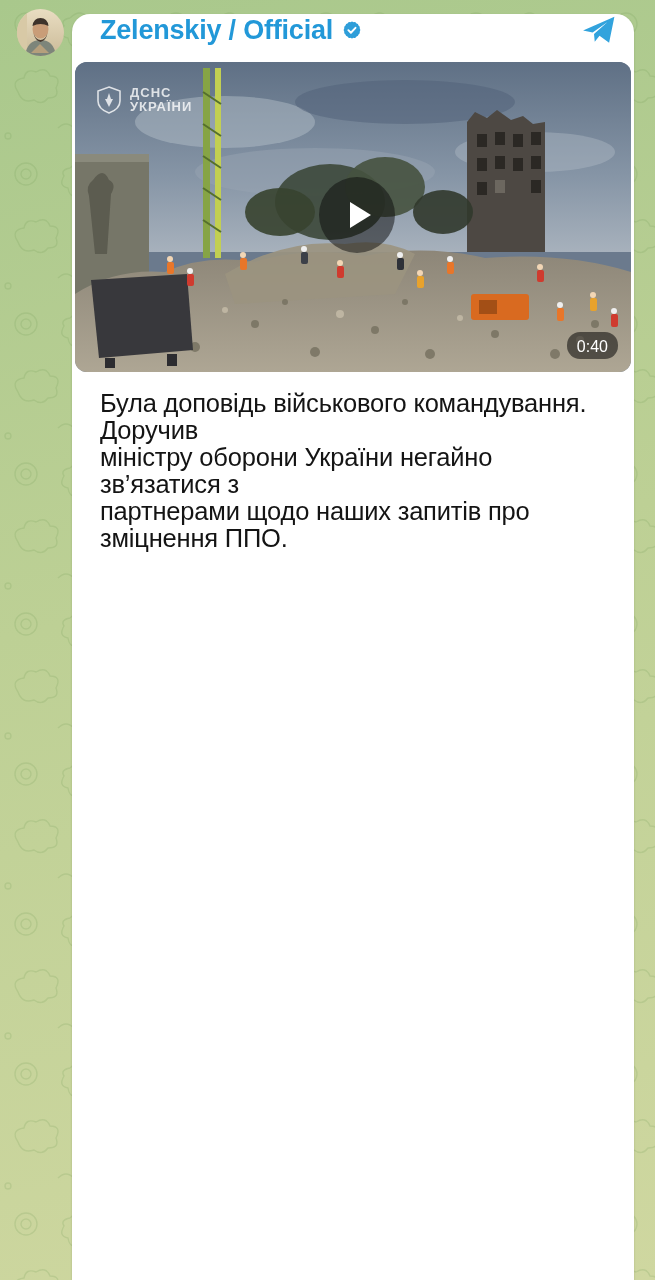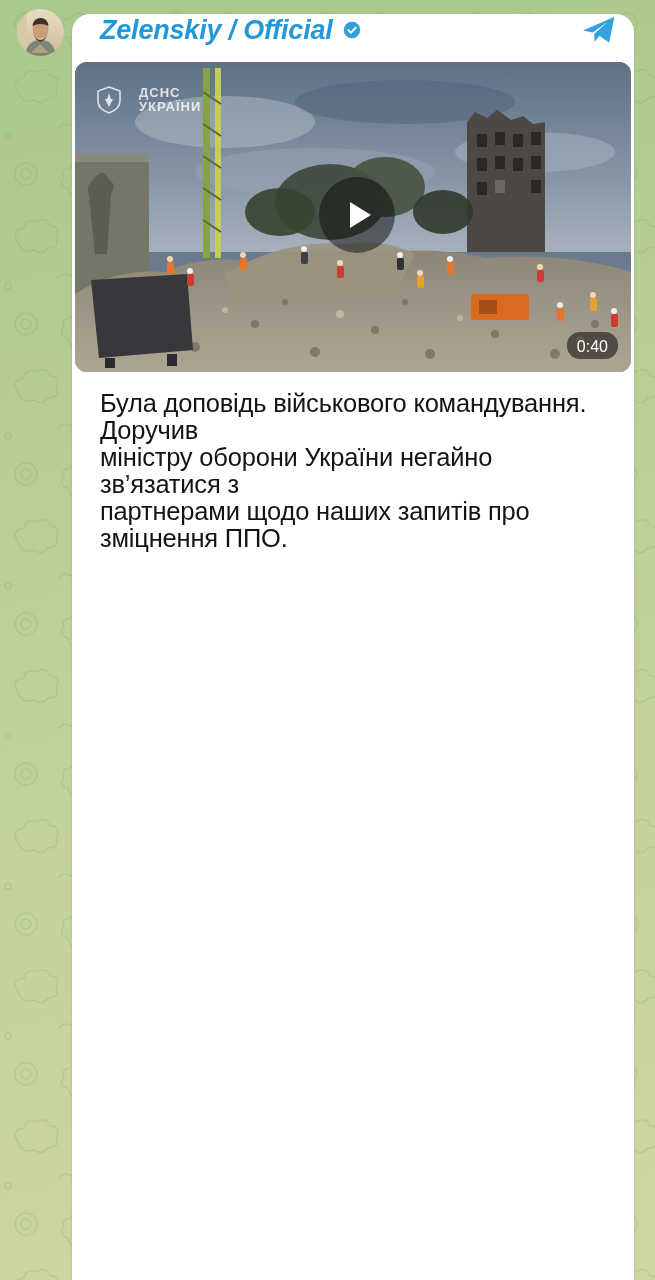--- a/index.html
+++ b/index.html
@@ -27,40 +27,39 @@
     background: #ffffff;
     border-radius: 18px 18px 0 0;
     box-shadow: 0 1px 2px rgba(62,85,40,.25);
     overflow: hidden;
   }
 
   
   .bubble-header {
     height: 48px; display: flex; align-items: center;
     padding: 0 18px 16px 28px;
-    font-style: italic;
   }
   .channel-name {
     color: var(--accent, #2298d8);
     font-size: 27px; font-weight: bold;
     letter-spacing: -0.2px; cursor: pointer;
   }
   .verified { width: 22px; height: 22px; margin-left: 8px; flex: 0 0 auto; }
   .header-spacer { flex: 1; }
   .tg-logo { width: 34px; height: 30px; cursor: pointer; flex: 0 0 auto; }
 
   
   .video-wrap {
     position: relative; margin: 0 3px; width: 556px; height: 310px;
     border-radius: 12px; overflow: hidden; cursor: pointer; background: #6b7a8d;
   }
   .video-wrap > svg { display: block; }
   .watermark {
     position: absolute; left: 22px; top: 24px;
-    display: flex; align-items: center; gap: 18px;
+    display: flex; align-items: center; gap: 9px;
     color: rgba(255,255,255,.78); pointer-events: none;
   }
   .watermark .wm-text { font-size: 13px; font-weight: bold; line-height: 14px; letter-spacing: 1px; }
   .play-btn {
     position: absolute; left: 282px; top: 153px;
     width: 76px; height: 76px; margin: -38px 0 0 -38px;
     border-radius: 50%; background: rgba(10,10,10,.5);
     display: flex; align-items: center; justify-content: center; cursor: pointer;
   }
   .play-tri {

